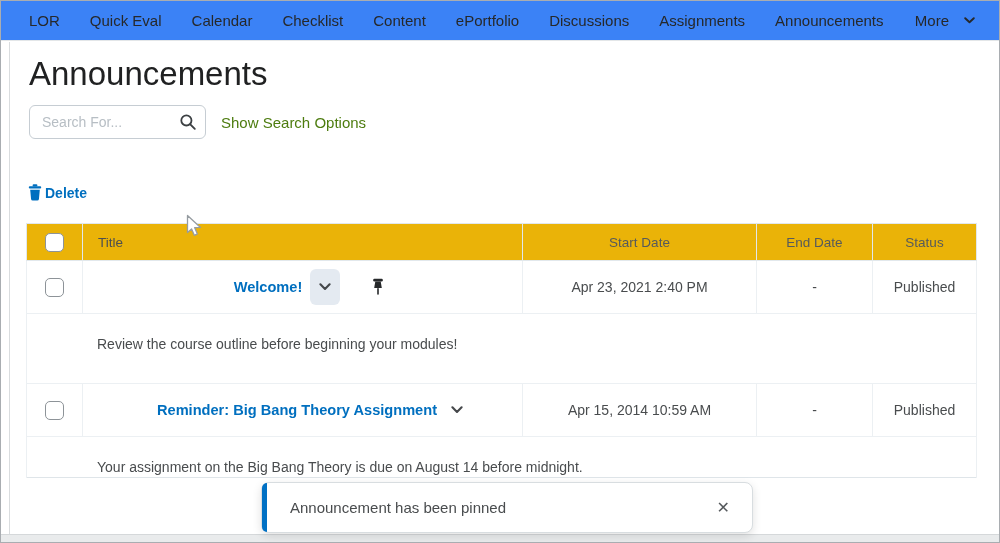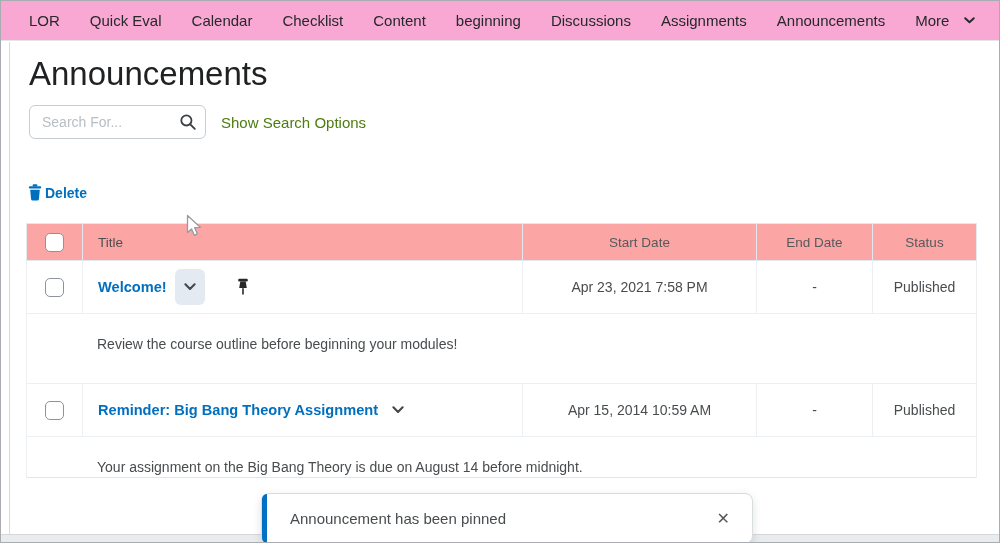--- a/index.html
+++ b/index.html
@@ -9,21 +9,21 @@
   .frame {
     position:relative; width:1000px; height:543px;
     background:#fff; border:1px solid #a9adb1; overflow:hidden;
   }
 
   
   .topnav {
     height:40px; display:flex; align-items:center;
     padding:0 24px 0 28px; gap:30px;
     border-bottom:1px solid #e3e6e8;
-    font-size:15px; color:#26282a; background:#f9a8d4;
+    font-size:15px; color:#26282a; background:#3b82f6;
   }
   .nav-item { white-space:nowrap; cursor:pointer; }
   .nav-more { margin-left:auto; display:flex; align-items:center; gap:15px; cursor:pointer;text-align:right; }
 
   
   .content {
     position:absolute; top:41px; left:8px; right:0; bottom:8px;
     border-left:1px solid #d9dcde; background:#fff; overflow:hidden;
   }
   .page-title {
@@ -57,48 +57,48 @@
     color:#006fbf; font-weight:700; font-size:14px; cursor:pointer;
   }
 
   
   .ann-table {
     margin:18px 0 0 16px; width:950px; table-layout:fixed;
     border-collapse:collapse; font-size:14px; color:#494c4e;
     border:1px solid #dfe5e9;
   }
   .ann-table th {
-    background:#fca5a5; height:37px; font-weight:400; font-size:13.5px;
+    background:#eab308; height:37px; font-weight:400; font-size:13.5px;
     color:#565a5c; border:1px solid #e2e8ec;
   }
   .ann-table th.th-title { text-align:left; padding-left:15px; color:#4c4f51; }
   .ann-table td { border:1px solid #ecf0f3; background:#fff; }
   .title-row td { height:53px; }
   .cb-cell { text-align:center; }
   .checkbox {
     display:inline-block; width:19px; height:19px; background:#fff;
     border:1px solid #8d9398; border-radius:5px; cursor:pointer; vertical-align:middle;
   }
   .title-cell { padding-left:15px; }
-  .title-flex { display:flex; align-items:center; }
+  .title-flex { display:flex; align-items:center;justify-content:center; }
   .title-link { color:#006fbf; font-weight:700; font-size:14.6px; text-decoration:none; white-space:nowrap; }
   .chevron-btn {
     width:30px; height:36px; margin-left:8px; background:#e4eaf1; border-radius:6px;
     display:inline-flex; align-items:center; justify-content:center; cursor:pointer;
   }
   .chevron-plain { margin-left:14px; display:inline-flex; cursor:pointer; }
   .pin { margin-left:30px; line-height:0; }
   .c { text-align:center; }
   .desc-cell { padding:22px 10px 0 70px; vertical-align:top; font-size:14px; color:#494c4e; }
   .desc-row td { height:70px; }
   .desc-row-last td { height:41px; border-bottom:none; }
 
   
   .toast {
-    position:absolute; left:260px; top:492px; width:492px; height:51px;
+    position:absolute; left:260px; top:481px; width:492px; height:51px;
     background:#fff; border:1px solid #d8dde0; border-radius:8px;
     box-shadow:0 3px 10px rgba(0,0,0,0.12);
     display:flex; align-items:center; padding-left:28px; z-index:20;
   }
   .toast-bar {
     position:absolute; left:0; top:0; bottom:0; width:5px;
     background:#0070c4; border-radius:8px 0 0 8px;
   }
   .toast-msg { font-size:15px; color:#494c4e; }
   .toast-close {
@@ -118,21 +118,21 @@
 <body>
 
 <div class="frame">
 
   <nav class="topnav">
     <span class="nav-item">LOR</span>
     <span class="nav-item">Quick Eval</span>
     <span class="nav-item">Calendar</span>
     <span class="nav-item">Checklist</span>
     <span class="nav-item">Content</span>
-    <span class="nav-item">beginning</span>
+    <span class="nav-item">ePortfolio</span>
     <span class="nav-item">Discussions</span>
     <span class="nav-item">Assignments</span>
     <span class="nav-item">Announcements</span>
     <span class="nav-item nav-more">
       <span>More</span>
       <svg width="11" height="7" viewBox="0 0 11 7">
         <path d="M1.2 1.2 L5.5 5.3 L9.8 1.2" fill="none" stroke="#26282a" stroke-width="1.9" stroke-linecap="round" stroke-linejoin="round"></path>
       </svg>
     </span>
   </nav>
@@ -197,21 +197,21 @@
               </span>
               <span class="pin">
                 <svg width="16" height="18" viewBox="0 0 16 18" fill="#26282a">
                   <rect x="3.2" y="0.8" width="9.6" height="2.6" rx="1.2"></rect>
                   <path d="M5.3 3.4 h5.4 l1.1 6.5 h-7.6 z"></path>
                   <rect x="7.2" y="9.9" width="1.6" height="6.8" rx="0.8"></rect>
                 </svg>
               </span>
             </span>
           </td>
-          <td class="c">Apr 23, 2021 7:58 PM</td>
+          <td class="c">Apr 23, 2021 2:40 PM</td>
           <td class="c">-</td>
           <td class="c">Published</td>
         </tr>
         <tr class="desc-row">
           <td class="desc-cell" colspan="5">Review the course outline before beginning your modules!</td>
         </tr>
 
         <tr class="title-row">
           <td class="cb-cell"><span class="checkbox"></span></td>
           <td class="title-cell">

